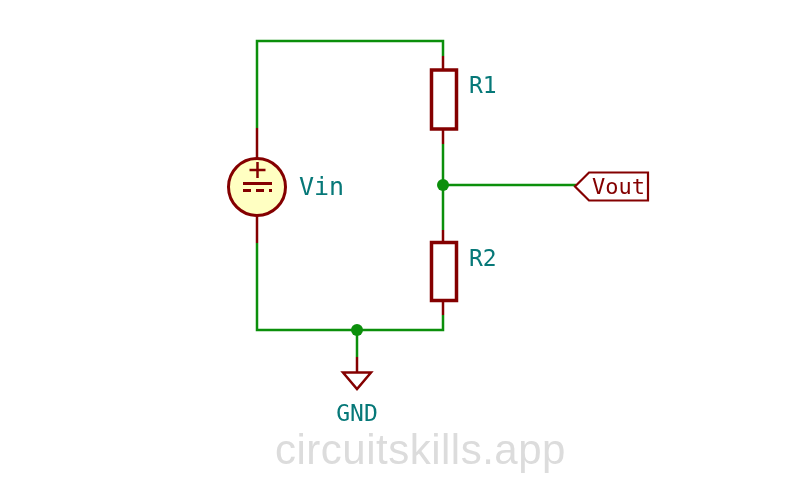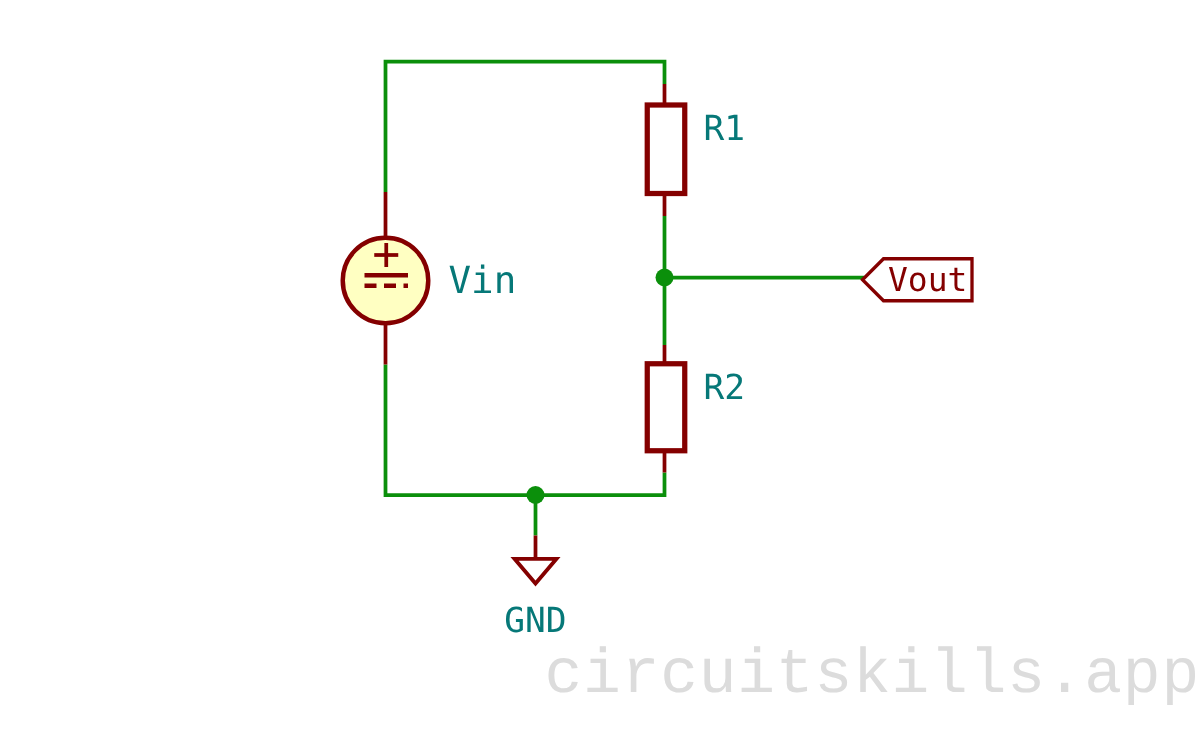--- a/index.html
+++ b/index.html
@@ -46,22 +46,22 @@
   }
   .flag-label {
     font-family: "DejaVu Sans Mono", monospace;
     fill: var(--symbol_maroon, #840000);
   }
   .watermark {
     position: absolute;
     left: 0;
     right: 0;
     top: 426px;
-    text-align: right;
-    font-family: Liberation Mono, monospace;
+    text-align: center;
+    font-family: Liberation Sans, sans-serif;
     font-size: 42px;
     letter-spacing: 0.5px;
     color: var(--watermark_gray, #DCDCDC);
     user-select: none;
     pointer-events: none;
     margin-left: 41px;
   }
 </style>
 </head>
 <body>

